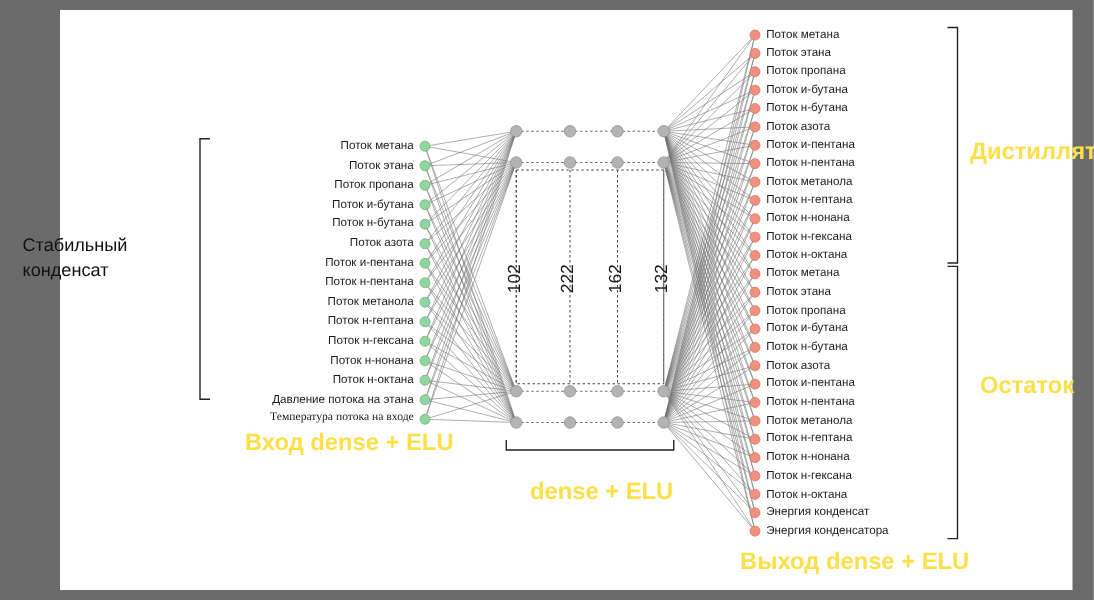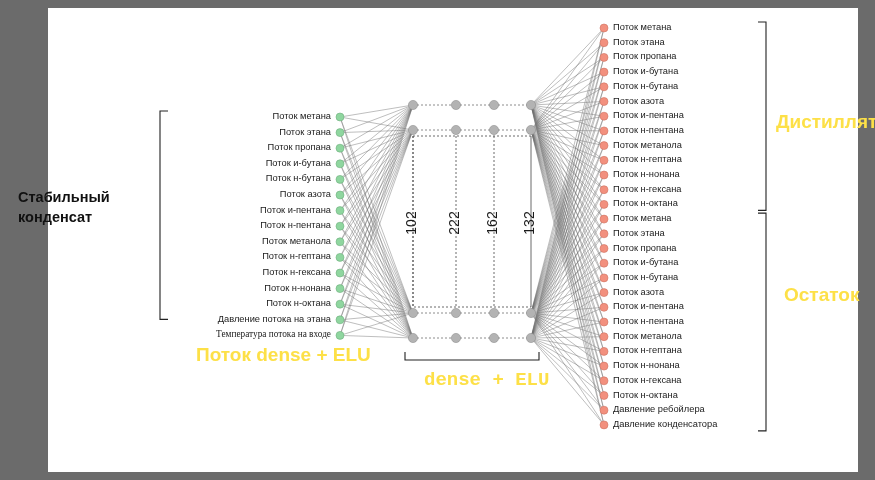--- a/index.html
+++ b/index.html
@@ -22,21 +22,21 @@
     position: absolute;
     left: 48px;
     top: 8px;
     width: 810px;
     height: 464px;
     background: #ffffff;
   }
   .side-label {
     position: absolute;
     font-size: 14.5px;
-    font-weight: bold;
+    font-weight: normal;
     color: #111;
     line-height: 1.35;
     white-space: nowrap;
   }
   #label-stable {
     left: 18px;
     top: 188px;
     width: 130px;
     white-space: normal;
   }
@@ -68,24 +68,24 @@
     white-space: nowrap;
   }
   .caption {
     position: absolute;
     font-size: 19px;
     font-weight: bold;
     color: #fde047;
     white-space: nowrap;
   }
   #caption-input  { left: 196px; top: 344px; }
-  #caption-hidden { left: 424px; top: 369px; font-family: Liberation Mono, monospace; }
+  #caption-hidden { left: 424px; top: 383px; }
   #caption-output { left: 592px; top: 439px; }
   #caption-distillate { left: 776px; top: 111px; }
-  #caption-residue    { left: 784px; top: 284px; }
+  #caption-residue    { left: 784px; top: 298px; }
 </style>
 </head>
 <body>
 
 <div id="root">
 
   <div class="canvas"></div>
 
   <div class="side-label" id="label-stable">Стабильный конденсат</div>
 
@@ -390,28 +390,29 @@
       <div class="out-label" style="top: 258.2px; left: 613px;">Поток и-бутана</div>
       <div class="out-label" style="top: 272.9px; left: 613px;">Поток н-бутана</div>
       <div class="out-label" style="top: 287.6px; left: 613px;">Поток азота</div>
       <div class="out-label" style="top: 302.3px; left: 613px;">Поток и-пентана</div>
       <div class="out-label" style="top: 317px; left: 613px;">Поток н-пентана</div>
       <div class="out-label" style="top: 331.7px; left: 613px;">Поток метанола</div>
       <div class="out-label" style="top: 346.4px; left: 613px;">Поток н-гептана</div>
       <div class="out-label" style="top: 361.1px; left: 613px;">Поток н-нонана</div>
       <div class="out-label" style="top: 375.8px; left: 613px;">Поток н-гексана</div>
       <div class="out-label" style="top: 390.5px; left: 613px;">Поток н-октана</div>
-      <div class="out-label" style="top: 405.2px; left: 613px;">Давление ребойлера</div>
-      <div class="out-label" style="top: 419.9px; left: 613px;">Давление конденсатора</div>
+      <div class="out-label" style="top: 405.2px; left: 613px;">Энергия конденсат</div>
+      <div class="out-label" style="top: 419.9px; left: 613px;">Энергия конденсатора</div>
     </div>
   <div id="layer-nums">
       <div class="layer-num" style="left: 399px; top: 215px; transform: rotate(-90deg);">102</div>
       <div class="layer-num" style="left: 442px; top: 215px; transform: rotate(-90deg);">222</div>
       <div class="layer-num" style="left: 480px; top: 215px; transform: rotate(-90deg);">162</div>
       <div class="layer-num" style="left: 517px; top: 215px; transform: rotate(-90deg);">132</div>
     </div>
 
-  <div class="caption" id="caption-input">Поток dense + ELU</div>
+  <div class="caption" id="caption-input">Вход dense + ELU</div>
   <div class="caption" id="caption-hidden">dense + ELU</div>
+  <div class="caption" id="caption-output">Выход dense + ELU</div>
   <div class="caption" id="caption-distillate">Дистиллят</div>
   <div class="caption" id="caption-residue">Остаток</div>
 
 </div>
 
 </body></html>

